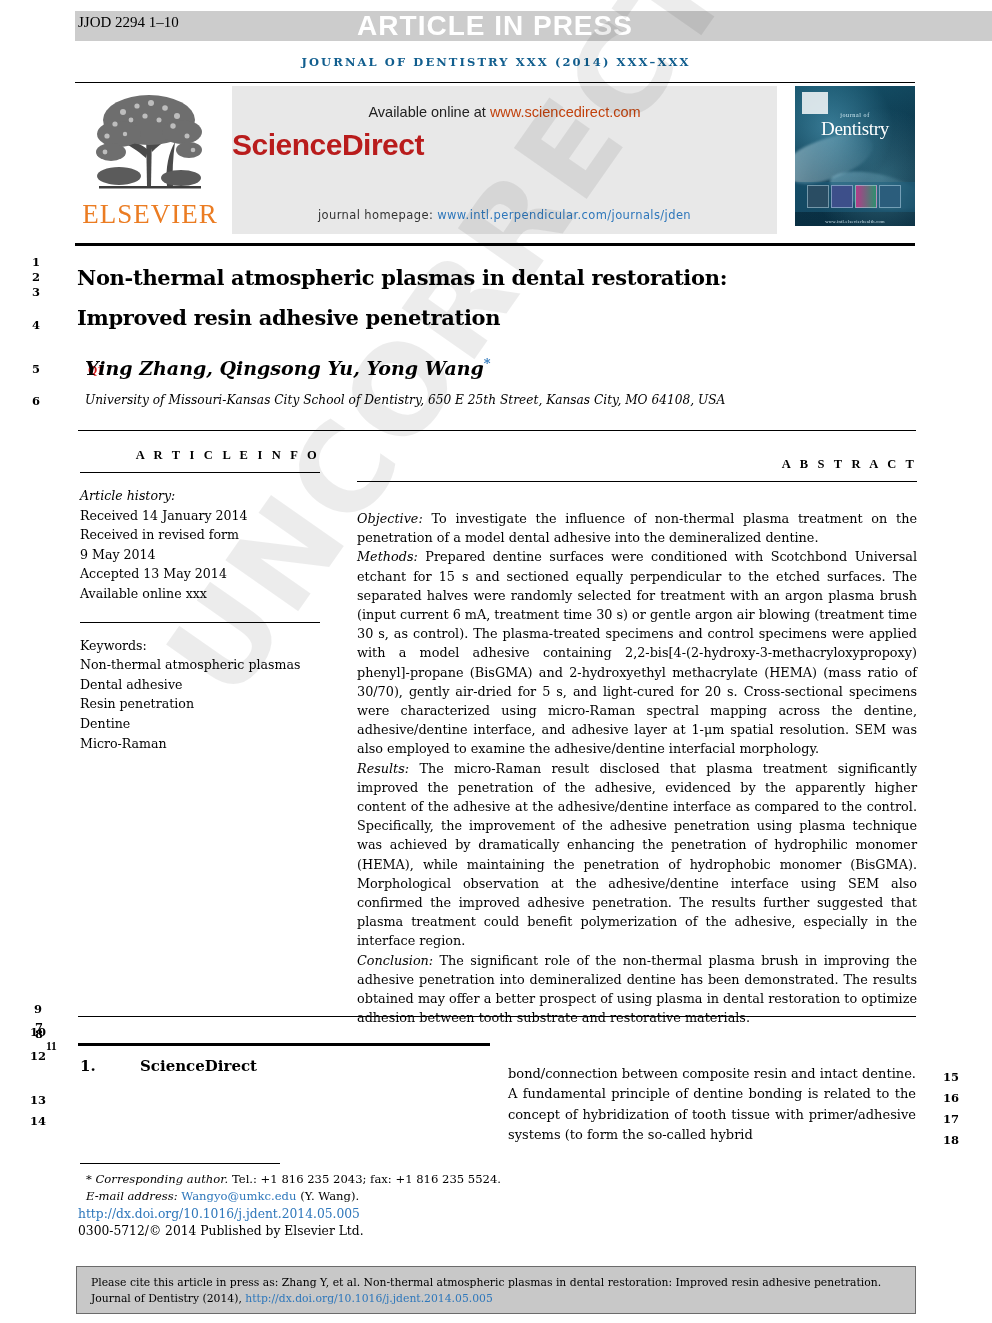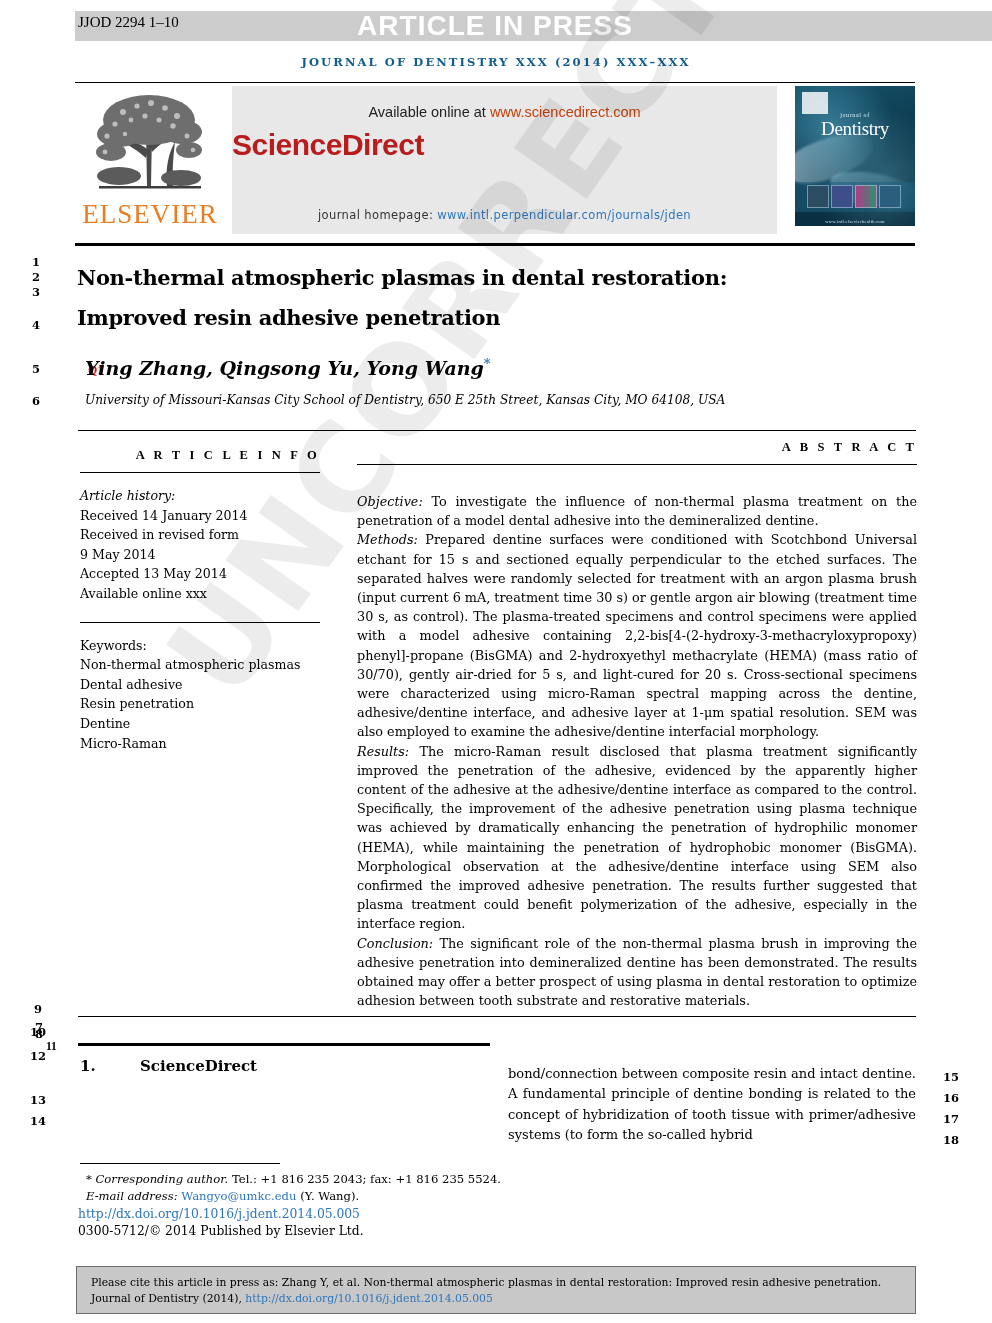--- a/index.html
+++ b/index.html
@@ -320,21 +320,21 @@
 
   .col-info {
     position: absolute;
     left: 80px;
     top: 448px;
     width: 240px;
   }
   .col-abs {
     position: absolute;
     left: 357px;
-    top: 440px;
+    top: 457px;
     width: 560px;
   }
   .sec-label {
     font-family: "Liberation Serif", serif;
     font-size: 12.5px;
     font-weight: bold;
     letter-spacing: 3.2px;
     text-align: right;
   }
   .thinrule {

